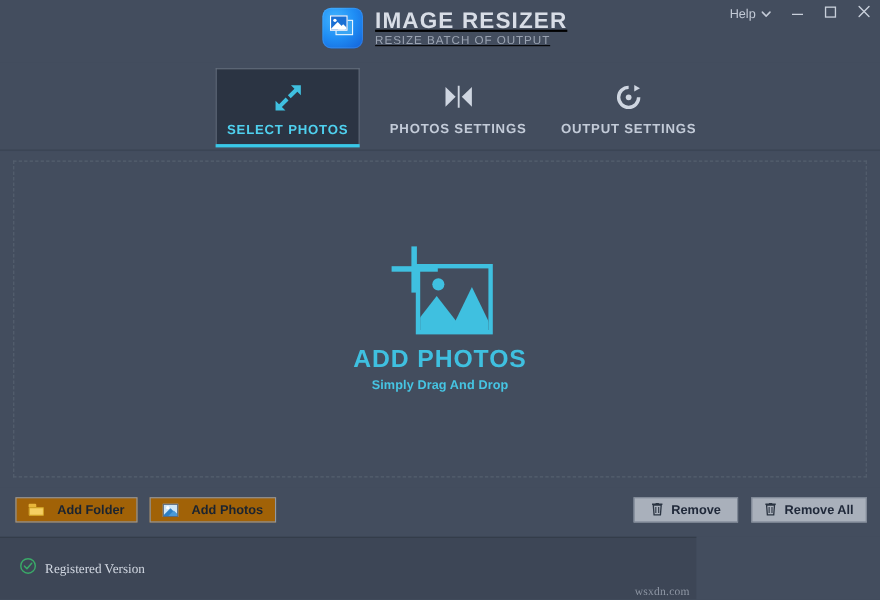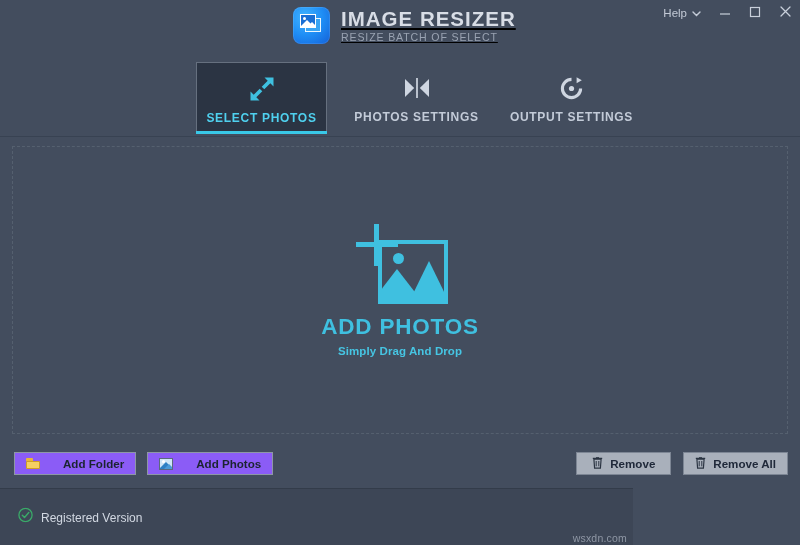--- a/index.html
+++ b/index.html
@@ -283,26 +283,26 @@
   }
   .btn-right-group {
     position: absolute;
     right: 12px; top: 9px;
     display: flex;
     gap: 12px;
   }
   .btn-light {
     height: 23px;
     min-width: 98px;
-    background: #8b5cf6;
+    background: #a16207;
     border: 1px solid #8e97a5;
     display: flex;
     align-items: center;
     justify-content: center;
-    gap: 23px;
+    gap: 12px;
     padding: 0 11px;
     font-size: 11.6px;
     font-weight: bold;
     color: #1b2430;
     cursor: pointer;
   }
   .btn-gray {
     height: 23px;
     min-width: 95px;
     background: #a9b0bb;
@@ -372,20 +372,21 @@
   }
 
   
   .footer {
     position: absolute;
     left: 0; top: 488px;
     width: 633px;
     height: 57px;
     background: #3d4656;
     border-top: 1px solid #333c4a;
+    font-family: Liberation Serif, serif;
   }
   .reg {
     position: absolute;
     left: 18px; top: 50%;
     transform: translateY(-50%);
     display: flex;
     align-items: center;
     gap: 8px;
   }
   .reg-label {
@@ -429,21 +430,21 @@
       <div class="logo-tile">
         <div class="logo-photo-back"></div>
         <div class="logo-photo-front">
           <div class="sun"></div>
           <div class="hill"></div>
           <div class="hill2"></div>
         </div>
       </div>
       <div class="brand-text">
         <div class="app-title">IMAGE RESIZER</div>
-        <div class="app-subtitle">RESIZE BATCH OF SELECT</div>
+        <div class="app-subtitle">RESIZE BATCH OF OUTPUT</div>
       </div>
     </div>
 
     <div class="wincontrols">
       <div class="help-menu">
         <span>Help</span>
         <span class="chev">
           <svg width="9" height="6" viewBox="0 0 9 6">
               <path d="M1 1 L4.5 4.6 L8 1" fill="none" stroke="#c3cad6" stroke-width="1.4" stroke-linecap="round"></path>
             </svg>

